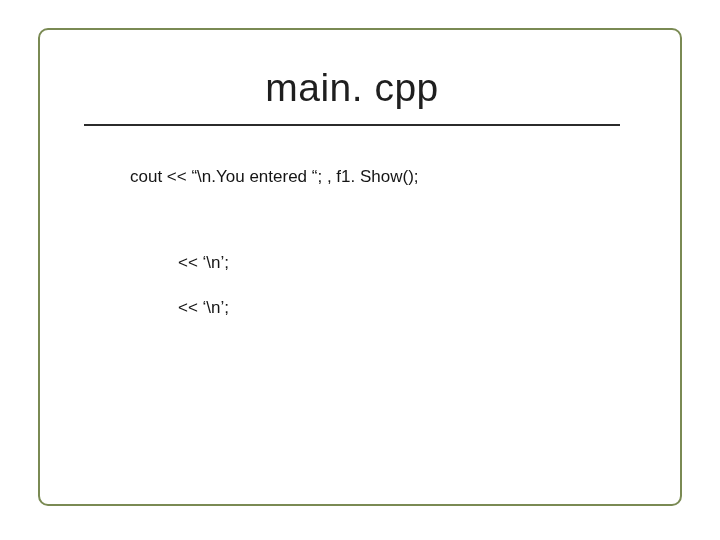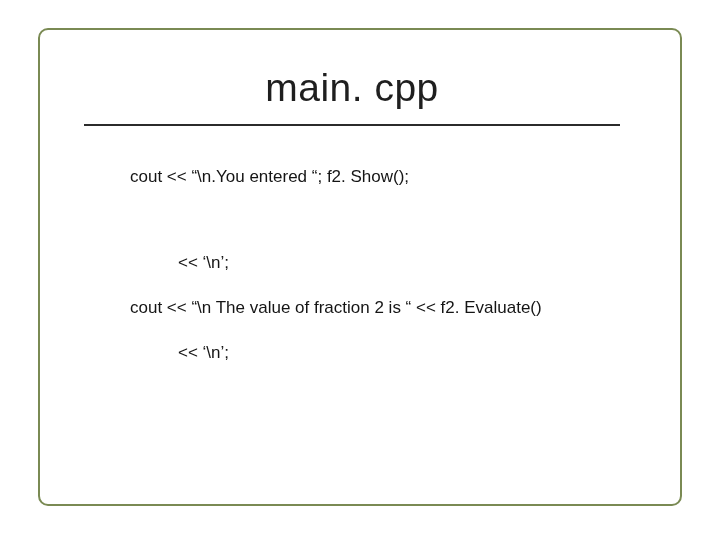--- a/index.html
+++ b/index.html
@@ -59,22 +59,21 @@
 </style>
 </head>
 <body>
 
 <div class="slide">
   <div class="card">
     <div class="title">main. cpp</div>
     <hr class="rule">
 
     <div class="code-area">
-<div>cout &lt;&lt; “\n.You entered “; f2. Show();</div>
+<div>cout &lt;&lt; “\n.You entered “; , f1. Show();</div>
 <div class="block-gap"></div>
 <div class="indent">&lt;&lt; ‘\n’;</div>
-<div>cout &lt;&lt; “\n The value of fraction 2 is “ &lt;&lt; f2. Evaluate()</div>
 <div class="indent">&lt;&lt; ‘\n’;</div>
 
     </div>
 
   </div>
 </div>
 
 </body></html>

